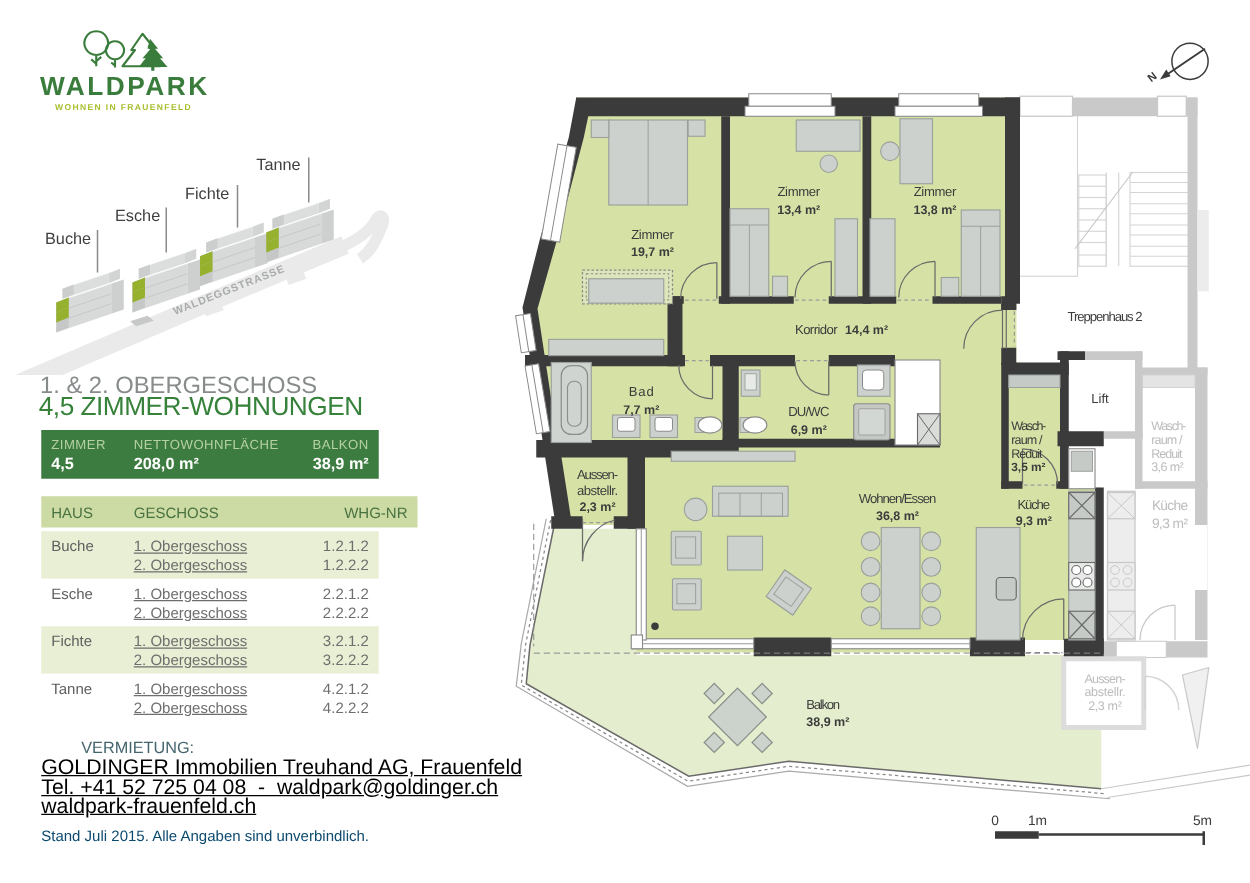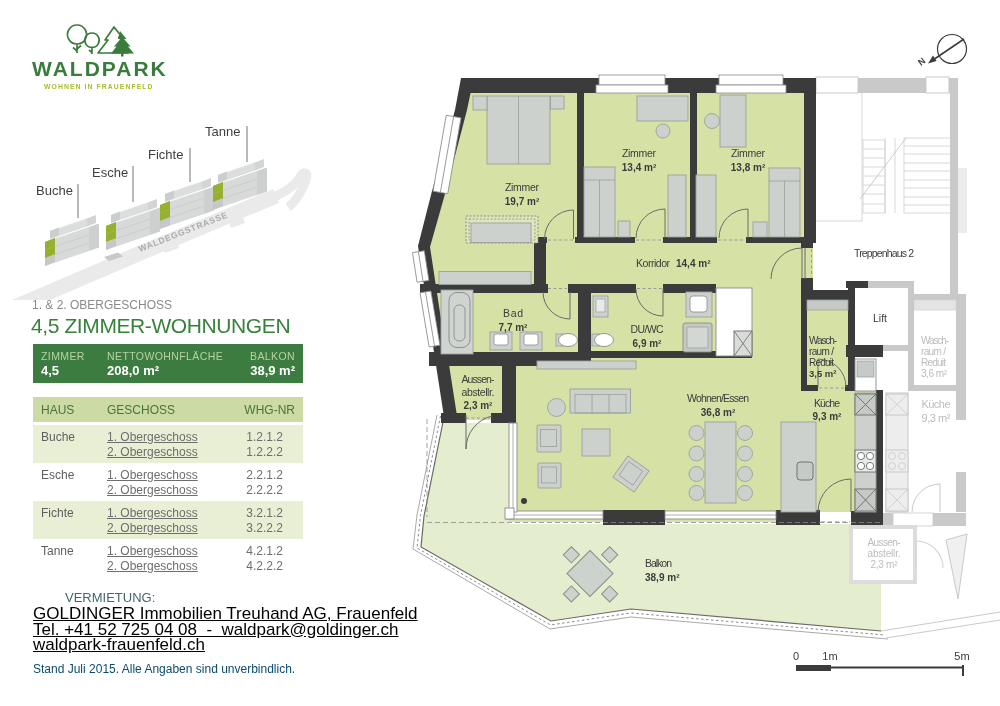--- a/index.html
+++ b/index.html
@@ -1,29 +1,29 @@
 <!DOCTYPE html>
 <html><head>
 <meta charset="utf-8">
 <style>
 html,body{margin:0;padding:0;background:#fff;}
 body{width:1000px;height:706px;position:relative;overflow:hidden;
   font-family:"Liberation Sans",sans-serif;}
 .abs{position:absolute;}
-#head1{left:32px;top:298px;font-size:12px;color:#878b8c;letter-spacing:0px;}
+#head1{left:32px;top:298px;font-size:19px;color:#878b8c;letter-spacing:0px;}
 #head2{left:31px;top:314px;font-size:21px;font-weight:normal;color:#37823b;letter-spacing:-0.4px;}
 #greenbox{left:33px;top:344px;width:270px;height:39px;background:#3d7c40;color:#fff;}
 #greenbox .lbl{position:absolute;top:6px;font-size:10.5px;color:#b6d2a2;letter-spacing:0.4px;}
 #greenbox .val{position:absolute;top:19px;font-size:13px;font-weight:bold;}
-#hausrow{left:33px;top:397px;width:270px;height:25px;background:#ccdaa4;color:#4a7342;font-size:12px;}
+#hausrow{left:33px;top:397px;width:270px;height:25px;background:#ccdaa4;color:#4a7342;font-size:12px;padding-left:31px;}
 #hausrow span{position:absolute;top:6px;}
 .trow{left:33px;width:270px;height:38px;font-size:12px;color:#6e6e6e;}
 .trow .c1{position:absolute;left:8px;top:5px;color:#5f5f5f;}
 .trow .c2{position:absolute;left:74px;top:5px;line-height:15px;text-decoration:underline;}
-.trow .c3{position:absolute;right:20px;top:5px;text-align:center;line-height:15px;}
+.trow .c3{position:absolute;right:8px;top:5px;text-align:center;line-height:15px;}
 #vermiet{left:33px;top:590px;font-size:13px;color:#45656e;margin-left:32px;}
 #contact{left:33px;top:606px;font-size:17px;color:#000000;line-height:15.5px;text-decoration:underline;}
 #stand{left:33px;top:662px;font-size:12px;color:#0c4a6e;}
 </style>
 </head>
 <body>
 
 <svg class="abs" style="left:20px;top:20px" width="180" height="80" viewBox="0 0 180 80">
   <g transform="translate(2,-6)">
   <g stroke="#3a7c3b" fill="none" stroke-width="1.7">

